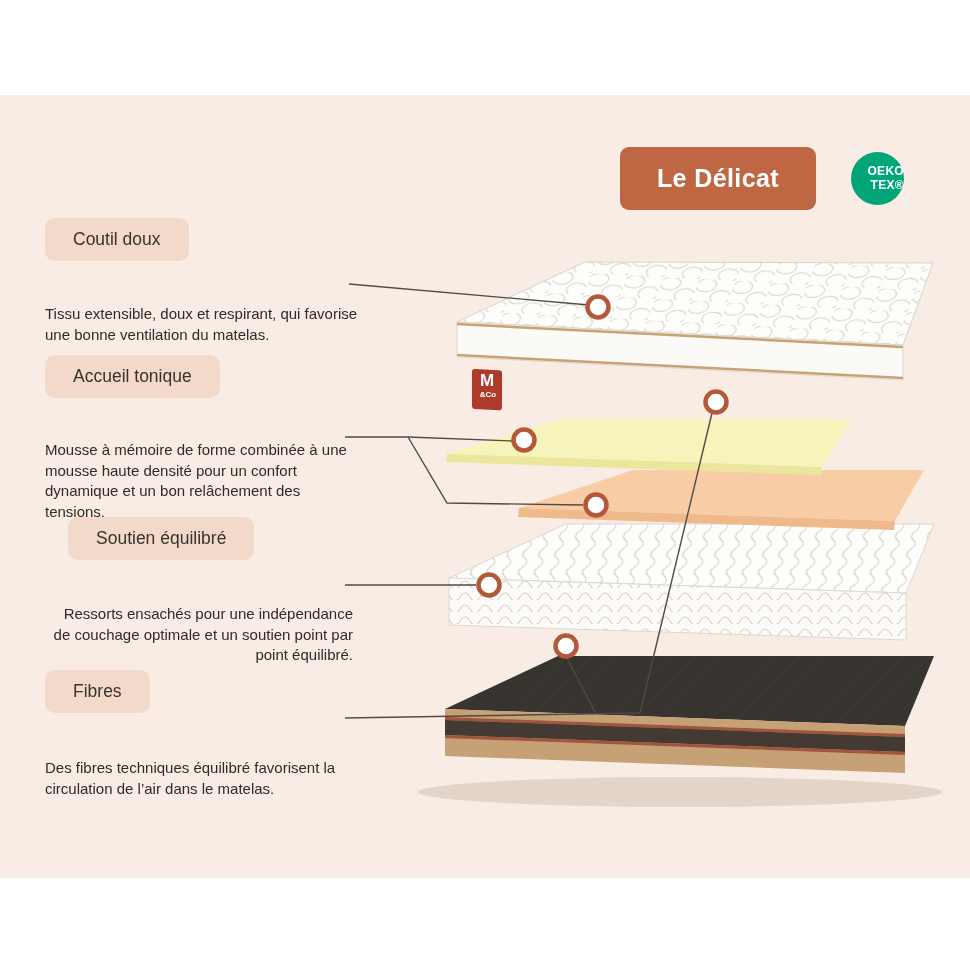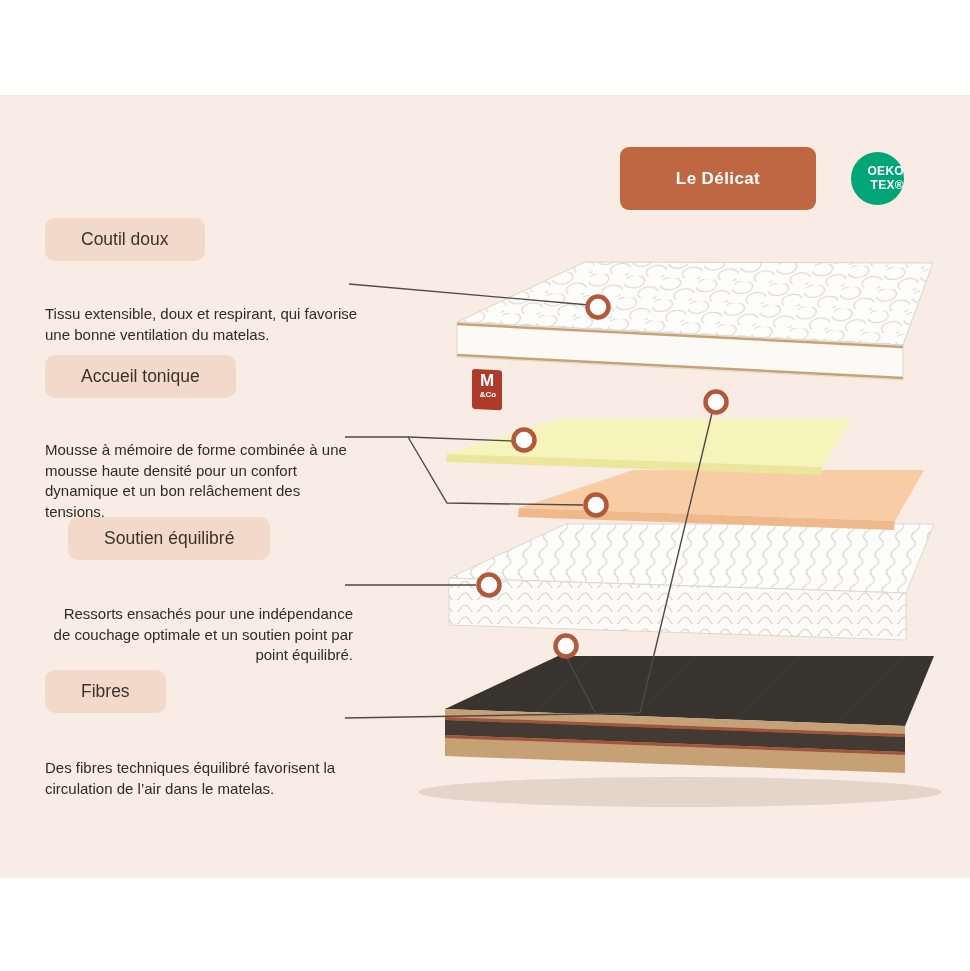--- a/index.html
+++ b/index.html
@@ -14,30 +14,30 @@
   html,body{width:970px;height:971px;background:#ffffff;overflow:hidden;}
   body{font-family:"Liberation Sans", sans-serif;color:var(--ink);}
   .stage{position:relative;width:970px;height:971px;background:#fff;}
   .panel{position:absolute;left:0;top:95px;width:970px;height:783px;background:var(--panel);}
   .diagram-svg{position:absolute;left:0;top:0;width:970px;height:971px;z-index:1;}
   .overlay{position:absolute;left:0;top:0;width:970px;height:971px;z-index:2;pointer-events:none;}
 
   .title-box{
     position:absolute;left:620px;top:147px;width:196px;height:63px;
     background:var(--accent);border-radius:9px;display:flex;align-items:center;justify-content:center;
-    color:#fff;font-size:17px;font-weight:700;letter-spacing:.4px;
+    color:#fff;font-size:25px;font-weight:700;letter-spacing:.4px;
   }
   .badge{
     position:absolute;left:851px;top:152px;width:53px;height:53px;border-radius:50%;
     background:var(--badge);display:flex;flex-direction:column;align-items:flex-end;justify-content:center;
     color:#fff;font-size:12px;font-weight:700;line-height:1.1;letter-spacing:.3px;
   }
   .pill{
     position:absolute;left:45px;display:inline-block;background:var(--pill);
-    border-radius:10px;padding:11px 36px;font-size:17.5px;color:#3a322c;white-space:nowrap;
+    border-radius:10px;padding:11px 28px;font-size:17.5px;color:#3a322c;white-space:nowrap;
   }
   .pill-1{top:218px;}
   .pill-2{top:355px;}
   .pill-3{top:517px;margin-left:23px;}
   .pill-4{top:670px;}
   .desc{
     position:absolute;left:45px;font-size:15px;line-height:1.38;color:#2f2b27;margin-top:32px;
   }
   .desc-1{top:272px;width:322px;}
   .desc-2{top:408px;width:312px;}

